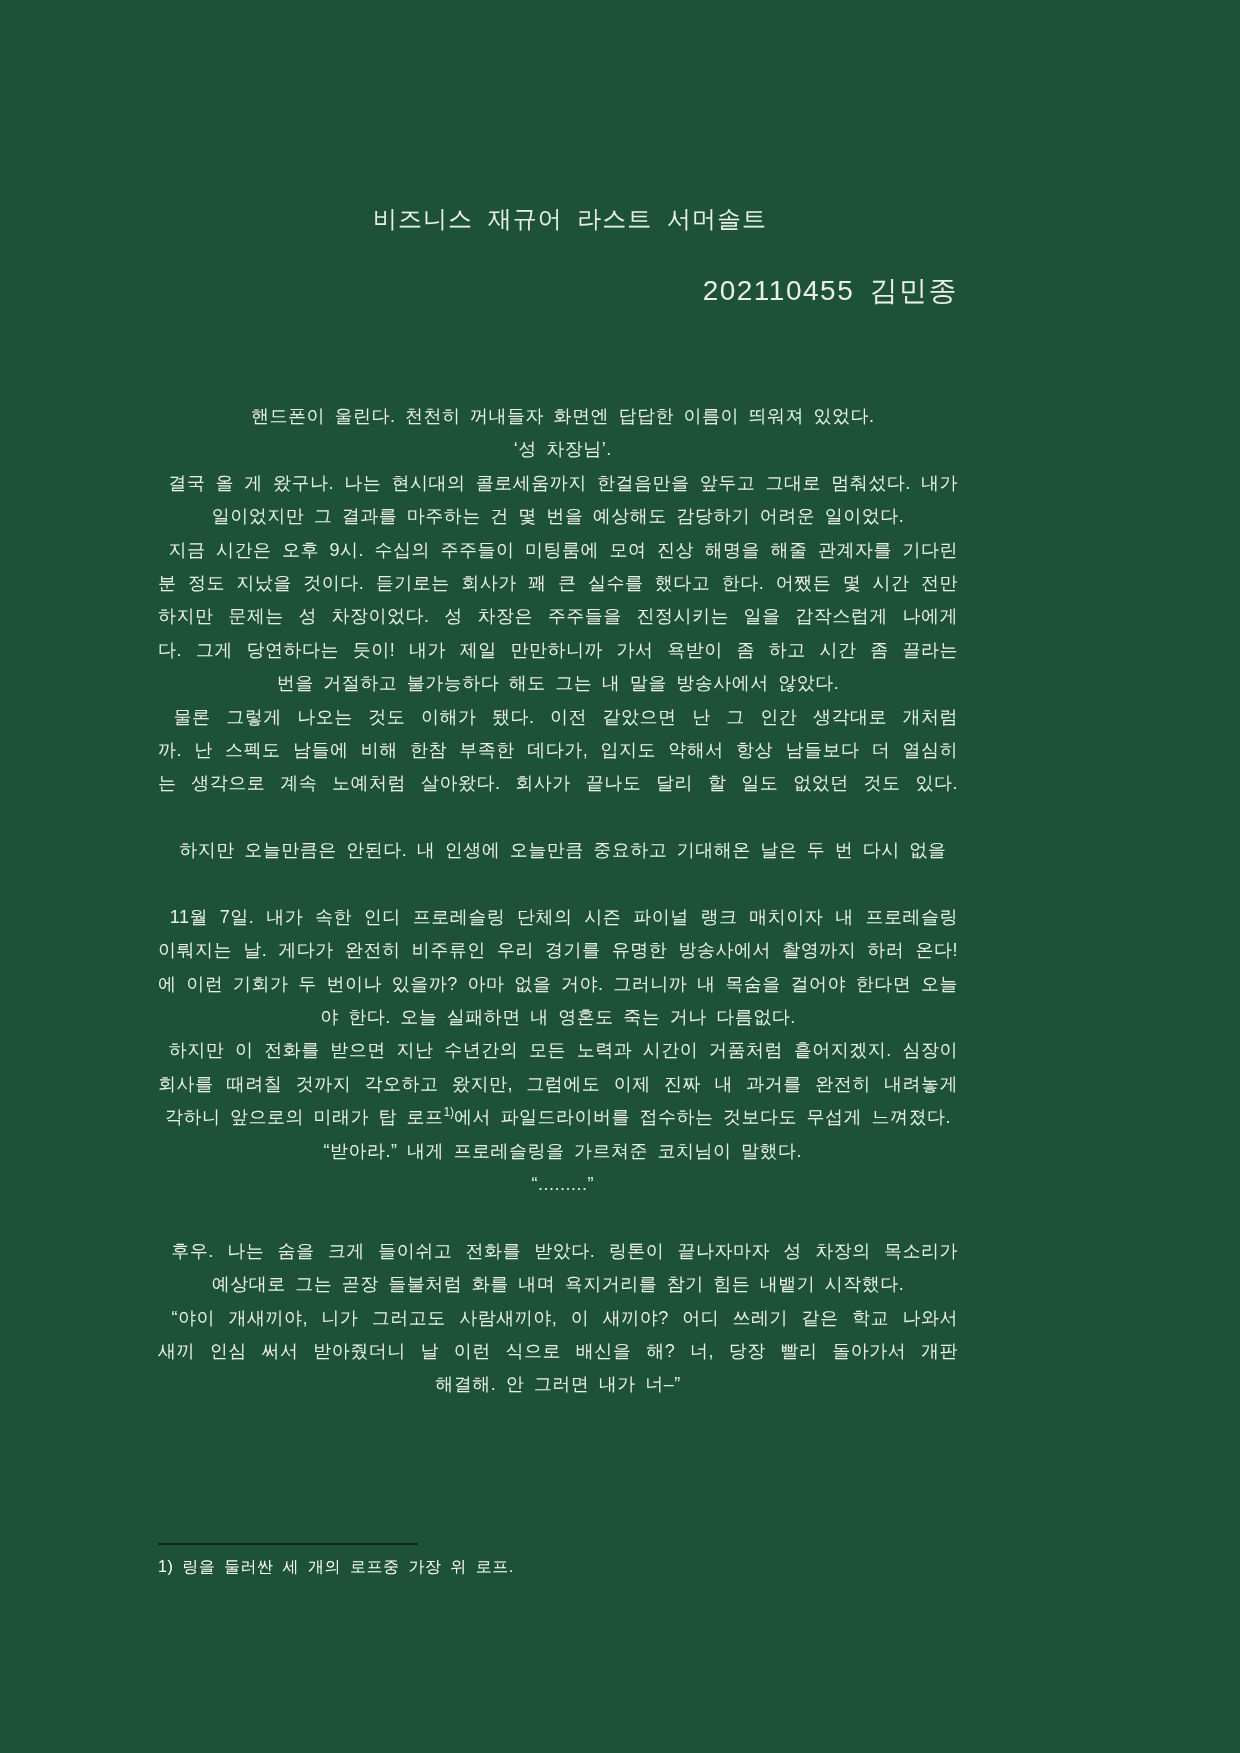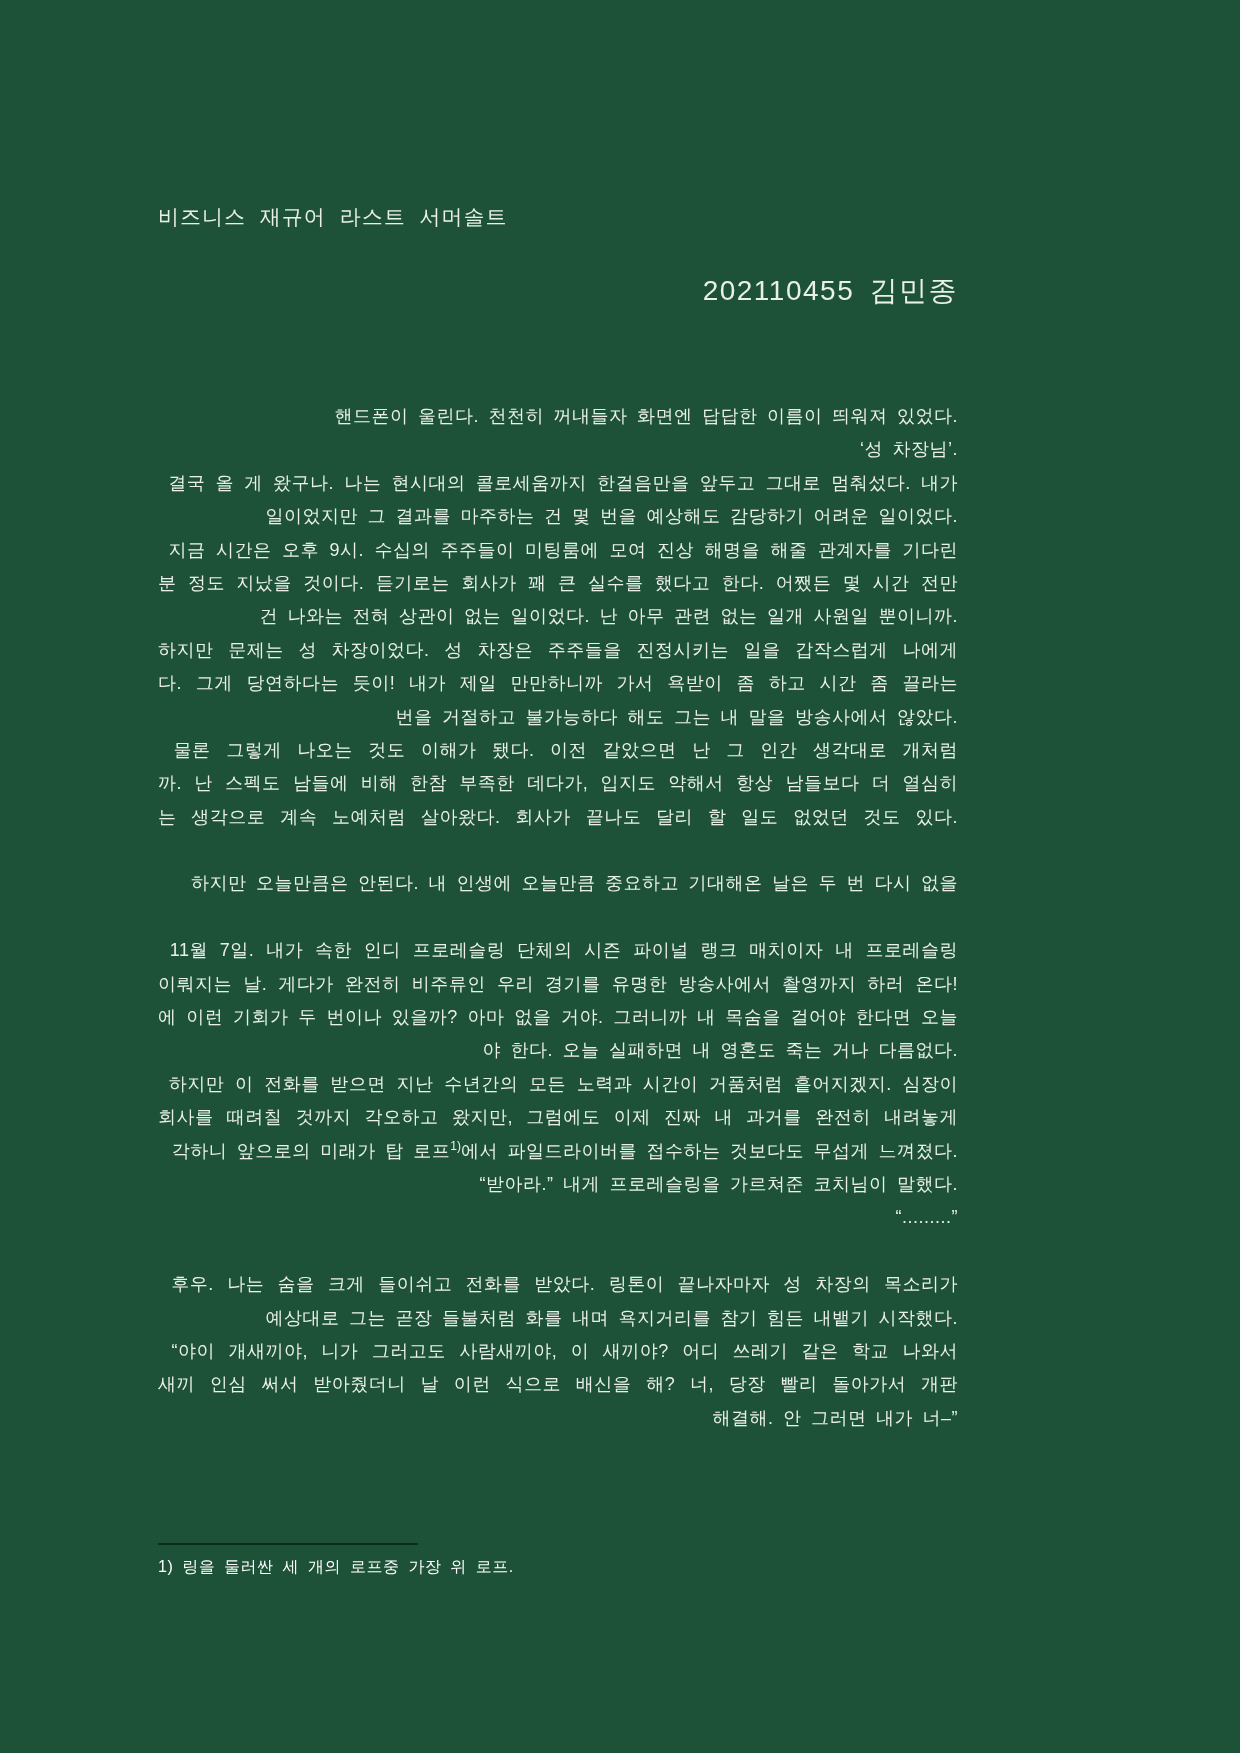--- a/index.html
+++ b/index.html
@@ -15,24 +15,25 @@
     overflow: hidden;
   }
   .page {
     position: absolute;
     left: 0; top: 0;
     width: 1240px;
     height: 1753px;
   }
   .doc-title {
     position: absolute;
-    left: 158px;
+    left: 170px;
     top: 203px;
     width: 800px;
-    font-size: 21px;
+    text-align: center;
+    font-size: 24px;
     letter-spacing: 1px;
     word-spacing: 7px;
     color: #eaf0e8;
   }
   .doc-author {
     position: absolute;
     left: 158px;
     top: 272px;
     width: 800px;
     text-align: right;
@@ -56,21 +57,21 @@
     line-height: 33.4px;
     white-space: pre-wrap;
     word-break: keep-all;
     overflow: hidden;
   }
   .line.just {
     text-align: justify;
     text-align-last: justify;
   }
   .line.plain {
-    text-align: right;
+    text-align: center;
   }
   .line sup {
     font-size: 12px;
     letter-spacing: 0;
     vertical-align: super;
     line-height: 0;
   }
   .footnote-separator {
     position: absolute;
     left: 158px;
@@ -100,21 +101,20 @@
 
   <div class="doc-author">202110455 김민종</div>
 
   <div class="body-text">
       <div class="line plain"> 핸드폰이 울린다. 천천히 꺼내들자 화면엔 답답한 이름이 띄워져 있었다.</div>
       <div class="line plain"> ‘성 차장님’.</div>
       <div class="line just"> 결국 올 게 왔구나. 나는 현시대의 콜로세움까지 한걸음만을 앞두고 그대로 멈춰섰다. 내가 선택한</div>
       <div class="line plain">일이었지만 그 결과를 마주하는 건 몇 번을 예상해도 감당하기 어려운 일이었다.</div>
       <div class="line just"> 지금 시간은 오후 9시. 수십의 주주들이 미팅룸에 모여 진상 해명을 해줄 관계자를 기다린 지 30</div>
       <div class="line just">분 정도 지났을 것이다. 듣기로는 회사가 꽤 큰 실수를 했다고 한다. 어쨌든 몇 시간 전만 해도 그</div>
-      <div class="line plain">건 나와는 전혀 상관이 없는 일이었다. 난 아무 관련 없는 일개 사원일 뿐이니까.</div>
       <div class="line just">하지만 문제는 성 차장이었다. 성 차장은 주주들을 진정시키는 일을 갑작스럽게 나에게 떠넘겨버렸</div>
       <div class="line just">다. 그게 당연하다는 듯이! 내가 제일 만만하니까 가서 욕받이 좀 하고 시간 좀 끌라는 거였다. 몇</div>
       <div class="line plain">번을 거절하고 불가능하다 해도 그는 내 말을 방송사에서 않았다.</div>
       <div class="line just"> 물론 그렇게 나오는 것도 이해가 됐다. 이전 같았으면 난 그 인간 생각대로 개처럼 뛰어갔을 테니</div>
       <div class="line just">까. 난 스펙도 남들에 비해 한참 부족한 데다가, 입지도 약해서 항상 남들보다 더 열심히 해야 한다</div>
       <div class="line just">는 생각으로 계속 노예처럼 살아왔다. 회사가 끝나도 달리 할 일도 없었던 것도 있다. 친구도, 취미</div>
       <div class="line plain">&nbsp;</div>
       <div class="line plain"> 하지만 오늘만큼은 안된다. 내 인생에 오늘만큼 중요하고 기대해온 날은 두 번 다시 없을 테니까.</div>
       <div class="line plain">&nbsp;</div>
       <div class="line just"> 11월 7일. 내가 속한 인디 프로레슬링 단체의 시즌 파이널 랭크 매치이자 내 프로레슬링 데뷔가</div>

